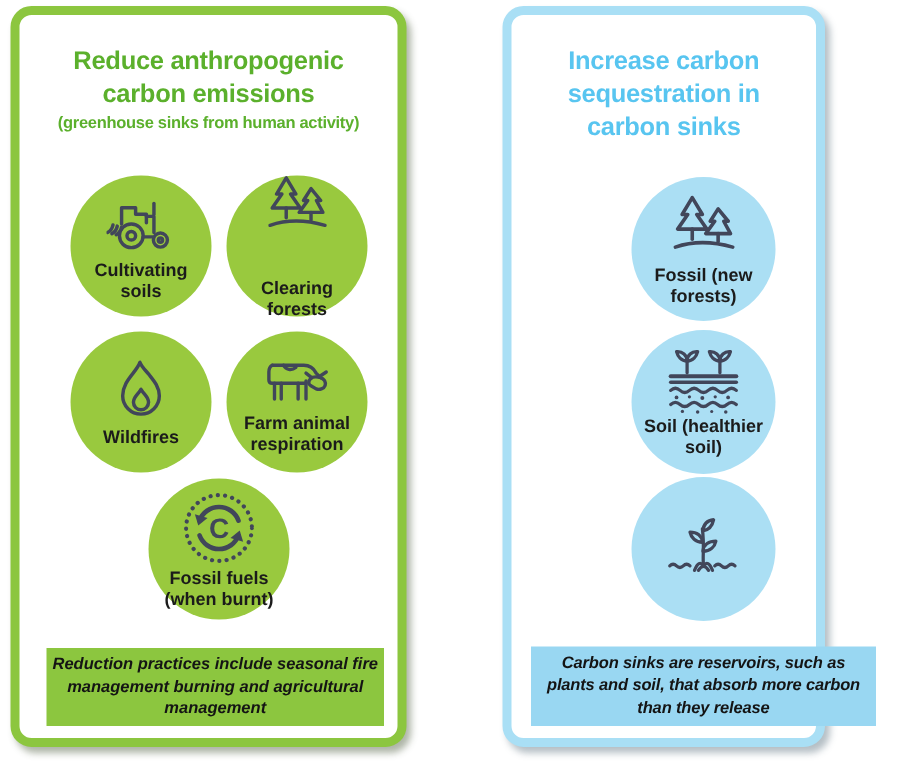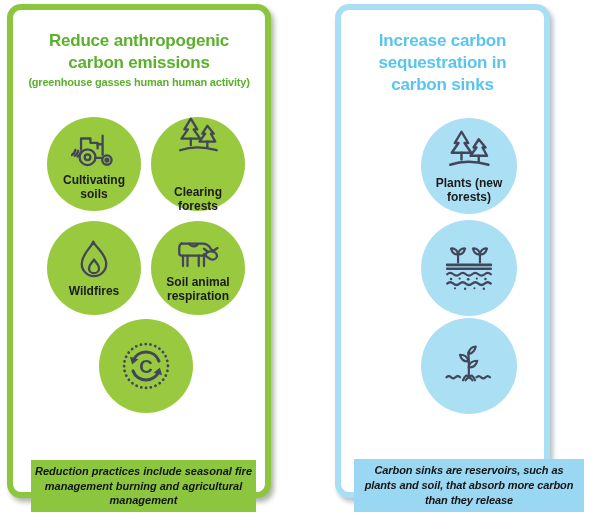--- a/index.html
+++ b/index.html
@@ -19,40 +19,40 @@
         color:var(--l-title);letter-spacing:-0.2px;}
   .bubble{position:absolute;border-radius:50%;display:flex;flex-direction:column;
         align-items:center;justify-content:center;text-align:center;overflow:visible;}
   .left .bubble{width:94px;height:94px;background:var(--l-circle);}
   .right .bubble{width:96px;height:96px;background:var(--r-circle);}
   .bubble svg{display:block;color:var(--ink);flex:0 0 auto;}
   .bubble .label{font-size:12px;font-weight:bold;color:#1b1b1b;line-height:1.12;
         white-space:pre-line;margin-top:1px;}
   .label.wide{width:156px;}
   .footer{position:absolute;display:flex;align-items:center;justify-content:center;
-        text-align:center;margin-top:28px;}
+        text-align:center;}
   .footer span{font-style:italic;font-weight:bold;color:#141414;white-space:pre-line;}
   .left .footer{left:18px;top:422px;width:225px;height:52px;background:var(--l-footer);
         font-size:11px;line-height:1.32;}
   .right .footer{left:13px;top:421px;width:230px;height:53px;background:var(--r-footer);
         font-size:11px;line-height:1.38;letter-spacing:-0.1px;}
   .ic{fill:none;stroke:currentColor;stroke-width:3.2;stroke-linecap:round;stroke-linejoin:round;}
   .ic-fill{fill:currentColor;stroke:none;}
   .ic-thick{stroke-width:3.8;}
   .ic-dots{stroke-dasharray:0.1 5.9;stroke-width:3.4;}
 </style>
 </head>
 <body>
 
 <div class="stage">
 
   <section class="card left">
     <h2 class="title">Reduce anthropogenic
 carbon emissions</h2>
-    <div class="subtitle">(greenhouse gasses human human activity)</div>
+    <div class="subtitle">(greenhouse sinks from human activity)</div>
 
     <div class="bubble" style="left:34px;top:107px;">
       <svg width="46" height="46" viewBox="0 0 64 64">
         <g class="ic">
           <circle cx="23" cy="42" r="11"></circle>
             <circle cx="23" cy="42" r="4"></circle>
           <circle cx="50" cy="46" r="6.5"></circle>
             <circle cx="50" cy="46" r="2"></circle>
           <path d="M34 43 H43"></path>
           <path d="M14 31 V16 H27 V22 H37 V30"></path>
@@ -99,35 +99,37 @@
           <path d="M52 24 L58 20"></path>
           <path d="M45 25 L40 21"></path>
           <path d="M10 14 C8 15 7 17 7 20 V27 C7 29 8 30 10 30 H40"></path>
           <path d="M12 30 V44"></path>
             <path d="M18 30 V44"></path>
           <path d="M33 30 V44"></path>
             <path d="M40 28 V44"></path>
           <path d="M20 14 C22 18 27 19 31 16"></path>
         </g>
       </svg>
-      <div class="label">Soil animal
+      <div class="label">Farm animal
 respiration</div>
     </div>
 
     <div class="bubble" style="left:86px;top:309px;">
       <svg width="52" height="52" viewBox="0 0 64 64">
         <circle class="ic ic-dots" cx="32" cy="32" r="27"></circle>
         <g class="ic ic-thick">
           <path d="M48 26 A17 17 0 0 0 16 26"></path>
           <path d="M16 38 A17 17 0 0 0 48 38"></path>
         </g>
         <path class="ic-fill" d="M15 30 L22.6 23.7 L12.2 20.7 Z"></path>
         <path class="ic-fill" d="M49 34 L41.4 40.3 L51.8 43.3 Z"></path>
         <text class="ic-fill" x="32" y="40" font-size="23" font-weight="bold" text-anchor="middle" font-family="Liberation Sans, sans-serif">C</text>
       </svg>
+      <div class="label">Fossil fuels
+(when burnt)</div>
     </div>
 
     <div class="footer">
       <span>Reduction practices include seasonal fire
 management burning and agricultural
 management</span>
     </div>
   </section>
 
   <section class="card right">
@@ -138,21 +140,21 @@
     <div class="bubble" style="left:80px;top:108px;">
       <svg width="48" height="48" viewBox="0 0 64 64">
         <g class="ic">
           <path d="M22 5 L13 20 h5 L9 33 h26 L26 20 h5 Z"></path>
           <path d="M22 33 v9"></path>
           <path d="M45 15 L38 26 h4 L34 37 h22 L50 26 h4 Z"></path>
           <path d="M45 37 v7"></path>
           <path d="M7 49 Q 30 41 58 49"></path>
         </g>
       </svg>
-      <div class="label">Plants (new
+      <div class="label">Fossil (new
 forests)</div>
     </div>
 
     <div class="bubble" style="left:80px;top:210px;">
       <svg width="50" height="46" viewBox="0 0 64 58">
         <g class="ic" style="stroke-width:2.8;">
           <path d="M18 22 V10"></path>
           <path d="M18 12 C13 12 10 8 9 4 C14 3.5 18 7 18 12 Z"></path>
           <path d="M18 12 C23 12 26 8 27 4 C22 3.5 18 7 18 12 Z"></path>
           <path d="M46 22 V10"></path>
@@ -168,20 +170,22 @@
             <circle cx="20" cy="42.5" r="1.4"></circle>
           <circle cx="31" cy="43.5" r="1.7"></circle>
             <circle cx="42" cy="42.5" r="1.4"></circle>
           <circle cx="53" cy="43" r="1.6"></circle>
           <circle cx="14" cy="55" r="1.4"></circle>
             <circle cx="27" cy="55.5" r="1.5"></circle>
           <circle cx="39" cy="55" r="1.3"></circle>
             <circle cx="51" cy="55.5" r="1.5"></circle>
         </g>
       </svg>
+      <div class="label">Soil (healthier
+soil)</div>
     </div>
 
     <div class="bubble" style="left:80px;top:308px;">
       <svg width="48" height="48" viewBox="0 0 64 64">
         <g class="ic" style="stroke-width:2.9;">
           <path d="M32 47 C31 38 33 30 31 14"></path>
           <path d="M31.5 16 C37 15 40 11 41 6 C35 6.5 32 10 31.5 16 Z"></path>
           <path d="M31 26 C25 26 21 22 20 17 C26 17 30.5 20 31 26 Z"></path>
           <path d="M31.5 34 C38 34 42 30 43 25 C37 25 32 28 31.5 34 Z"></path>
           <path d="M24 51 Q28 41 32 47"></path>

